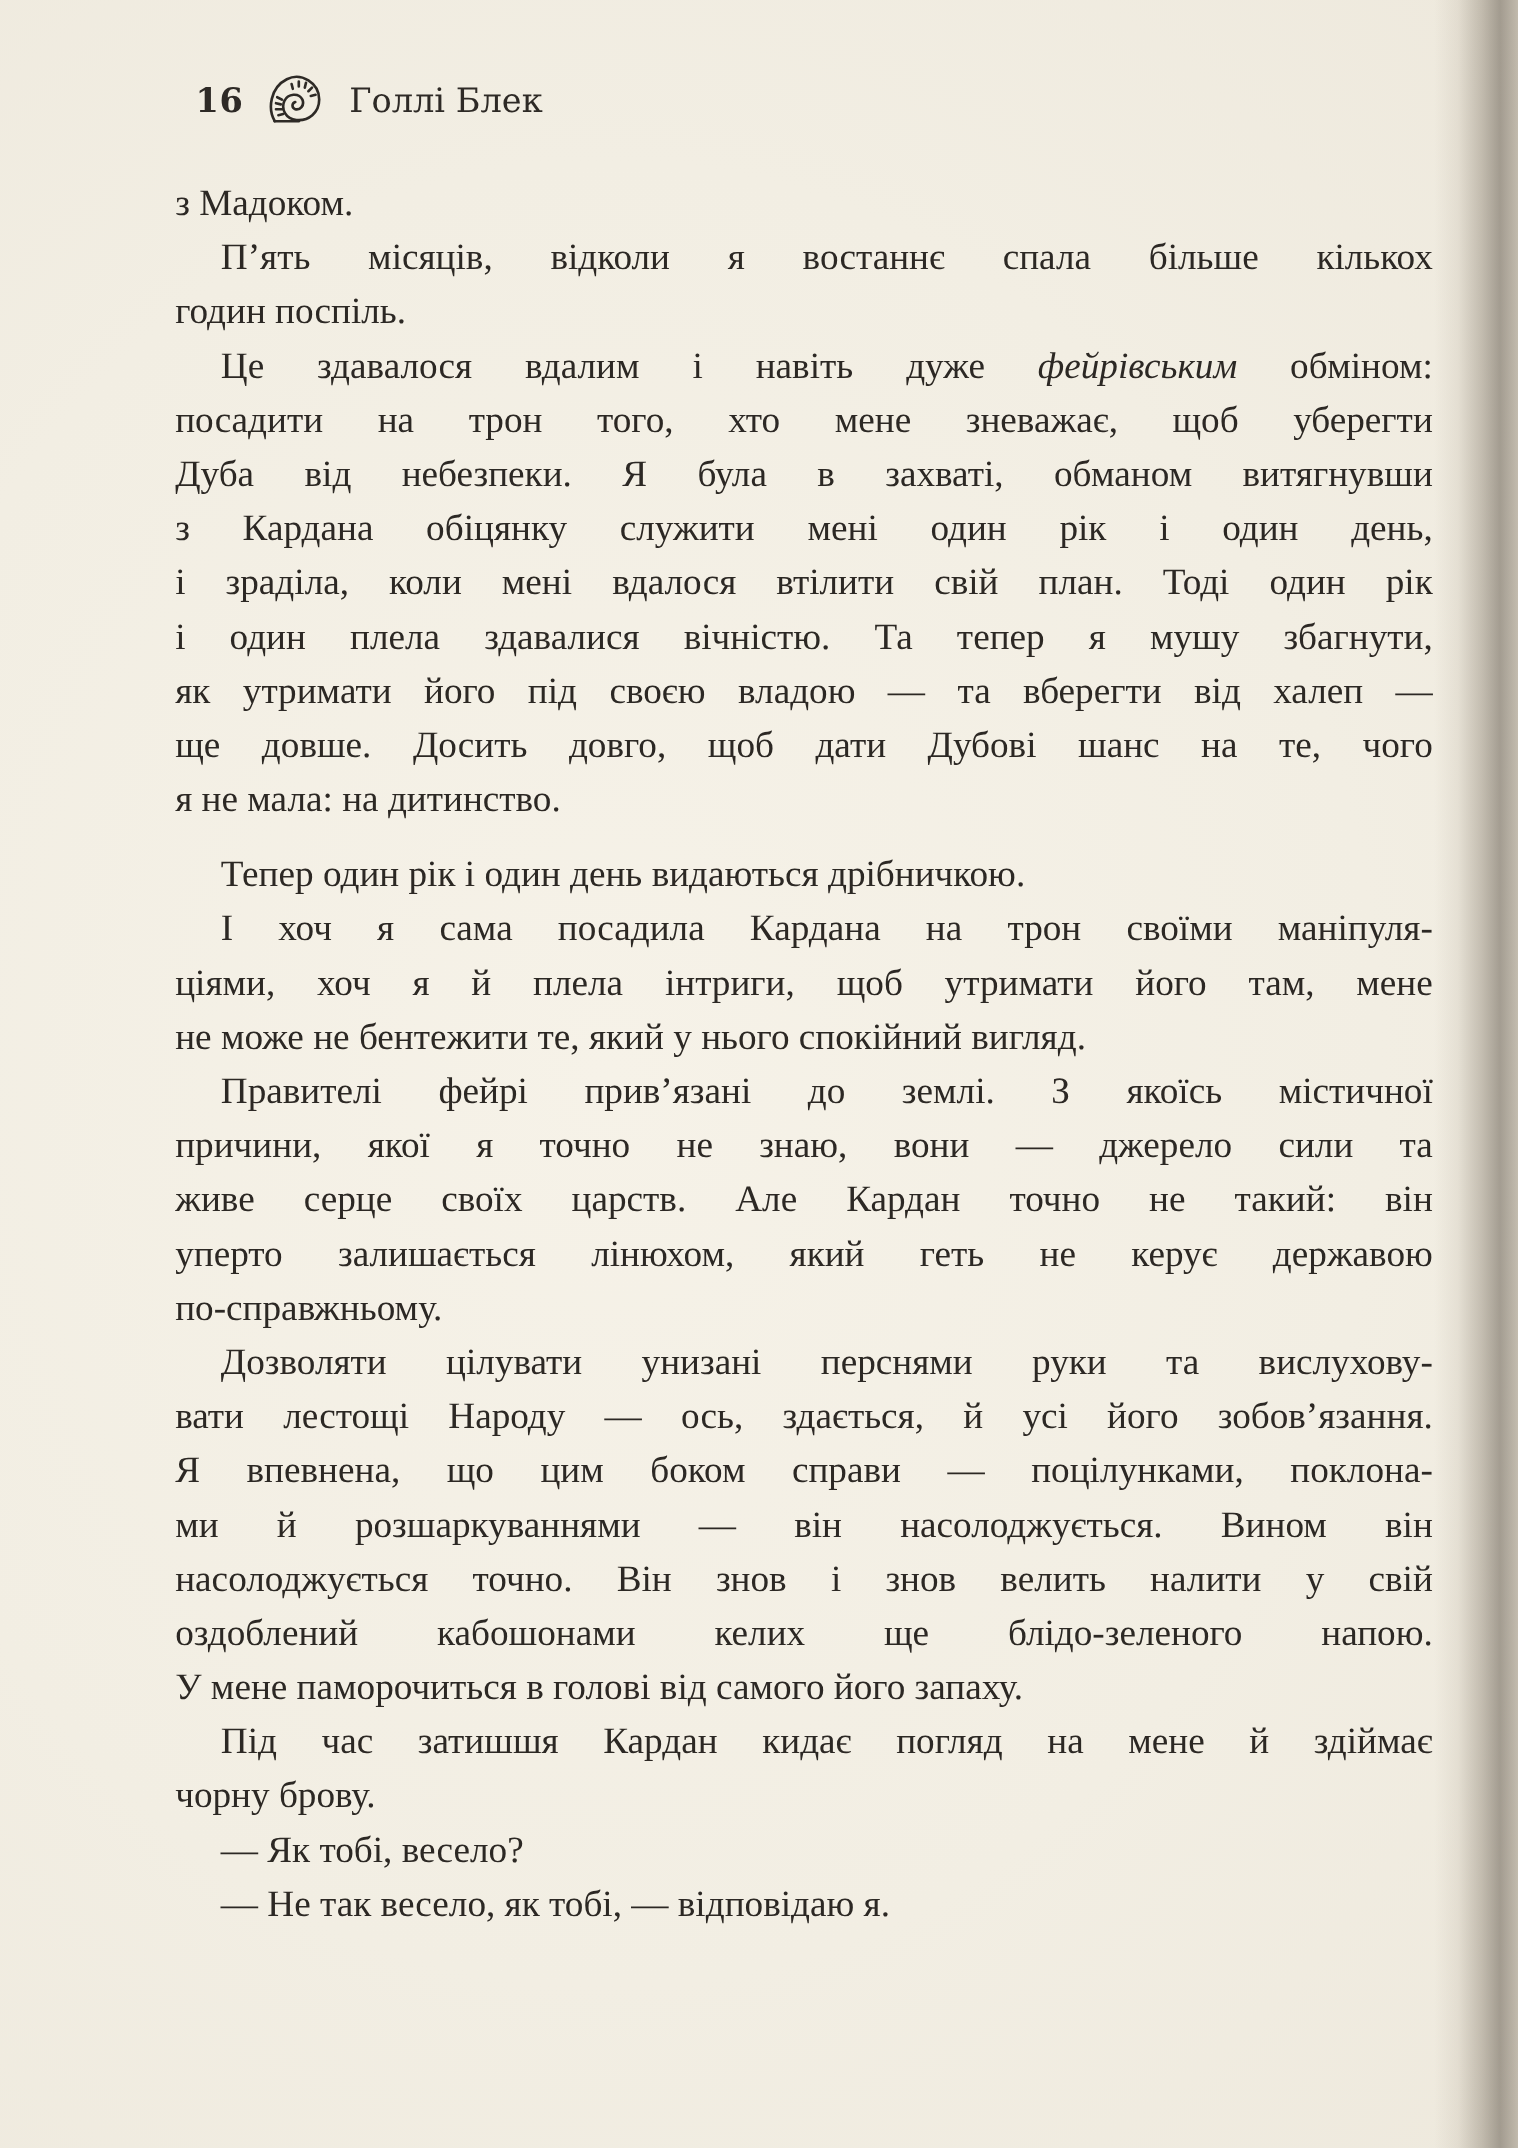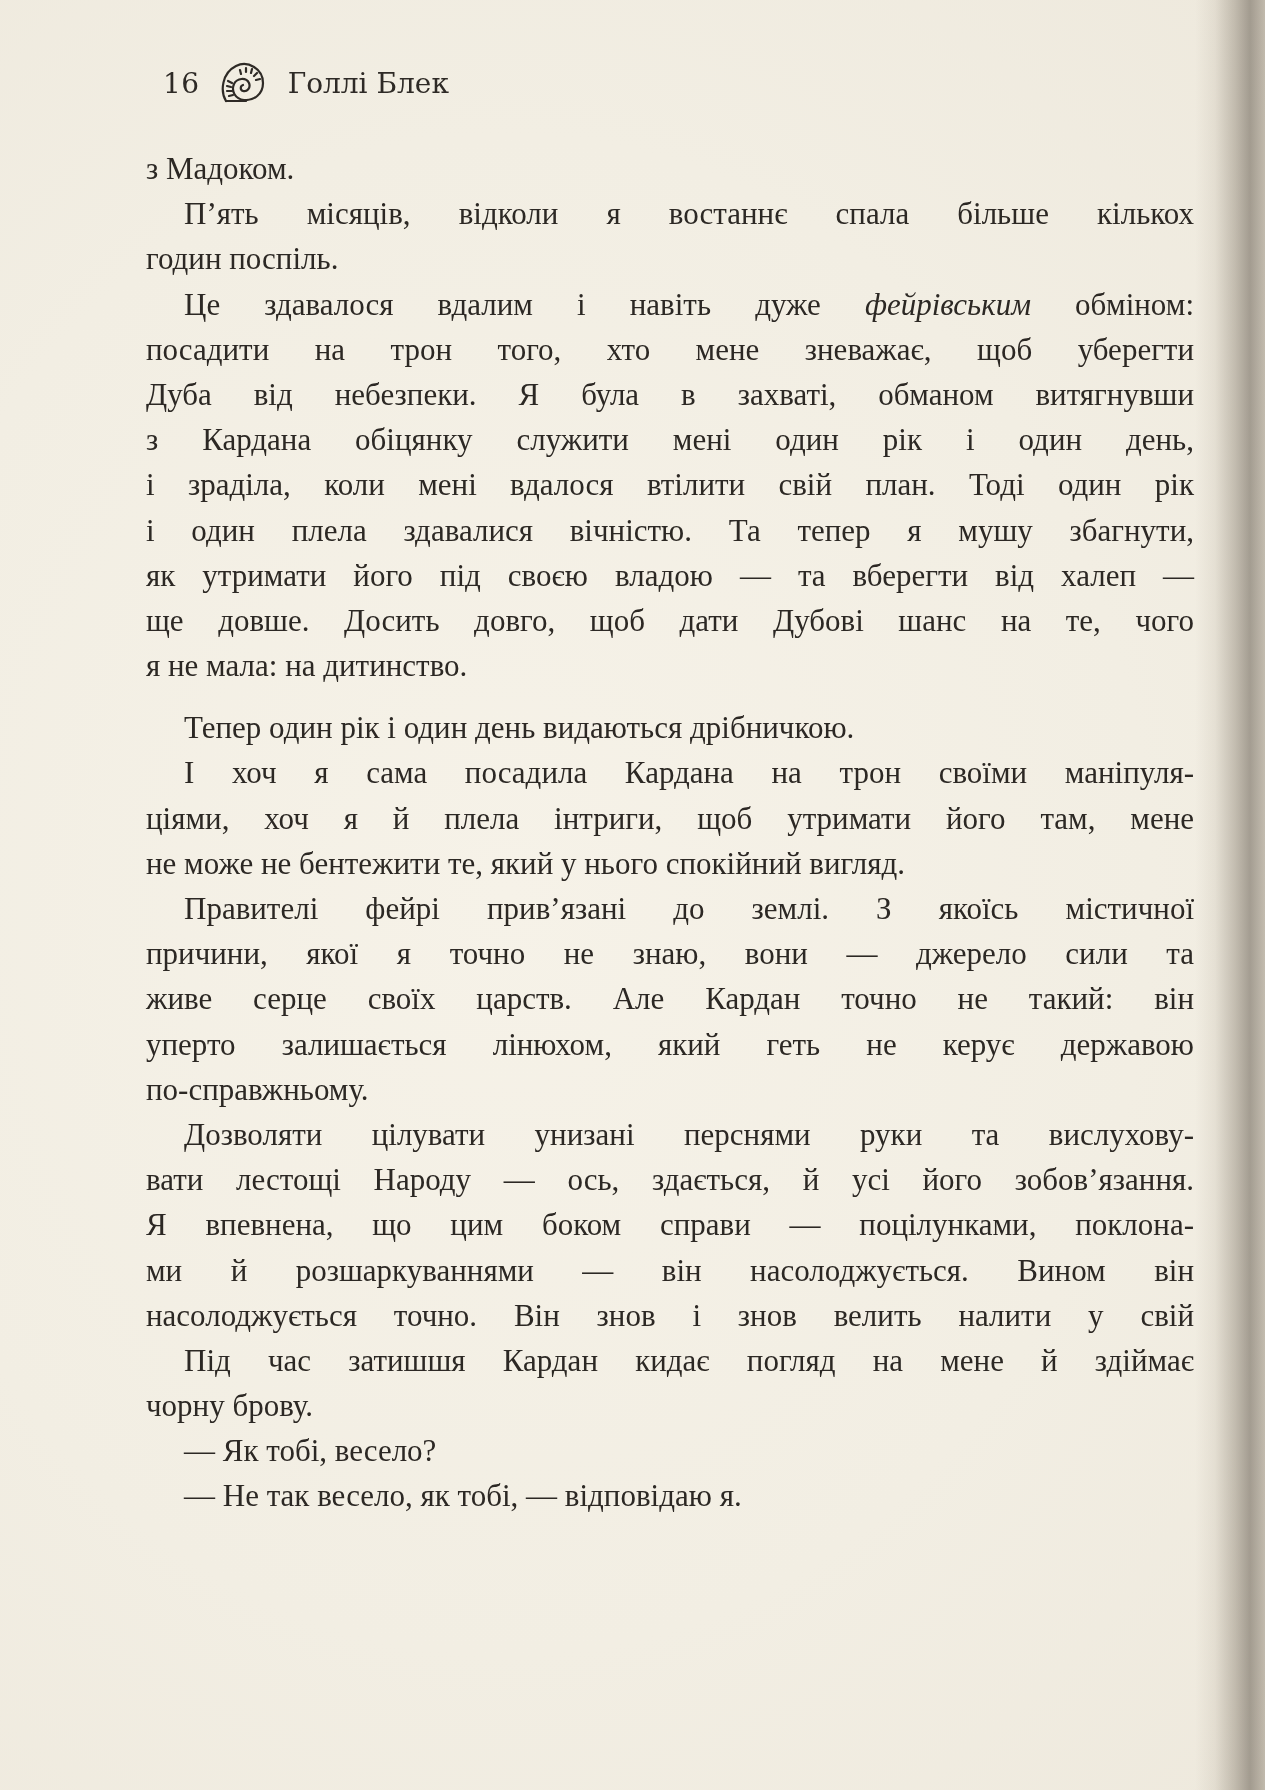--- a/index.html
+++ b/index.html
@@ -32,21 +32,21 @@
       position: absolute;
       left: 163px;
       top: 60px;
       height: 46px;
       display: flex;
       align-items: center;
       font-size: 28px;
       color: #2e2a26;
     }
     .page-number {
-      font-weight: normal;
+      font-weight: bold;
       margin-right: 18px;
       letter-spacing: 0.5px;
     }
     .ornament {
       width: 48px;
       height: 44px;
       margin-right: 22px;
       display: inline-block;
     }
     .running-title {
@@ -119,19 +119,21 @@
       <span class="line indent" style="display: block; width: 1048px; text-align: justify; box-sizing: border-box;">Правителі фейрі прив’язані до землі. З якоїсь містичної</span>
       <span class="line" style="display: block; width: 1048px; text-align: justify; box-sizing: border-box;">причини, якої я точно не знаю, вони — джерело сили та</span>
       <span class="line" style="display: block; width: 1048px; text-align: justify; box-sizing: border-box;">живе серце своїх царств. Але Кардан точно не такий: він</span>
       <span class="line" style="display: block; width: 1048px; text-align: justify; box-sizing: border-box;">уперто залишається лінюхом, який геть не керує державою</span>
       <span class="line last" style="display: block; width: auto; text-align: left;">по-справжньому.</span>
       <span class="line indent" style="display: block; width: 1048px; text-align: justify; box-sizing: border-box;">Дозволяти цілувати унизані перснями руки та вислухову-</span>
       <span class="line" style="display: block; width: 1048px; text-align: justify; box-sizing: border-box;">вати лестощі Народу — ось, здається, й усі його зобов’язання.</span>
       <span class="line" style="display: block; width: 1048px; text-align: justify; box-sizing: border-box;">Я впевнена, що цим боком справи — поцілунками, поклона-</span>
       <span class="line" style="display: block; width: 1048px; text-align: justify; box-sizing: border-box;">ми й розшаркуваннями — він насолоджується. Вином він</span>
       <span class="line" style="display: block; width: 1048px; text-align: justify; box-sizing: border-box;">насолоджується точно. Він знов і знов велить налити у свій</span>
+      <span class="line" style="display: block; width: 1048px; text-align: justify; box-sizing: border-box;">оздоблений кабошонами келих ще блідо-зеленого напою.</span>
+      <span class="line last" style="display: block; width: auto; text-align: left;">У мене паморочиться в голові від самого його запаху.</span>
       <span class="line indent" style="display: block; width: 1048px; text-align: justify; box-sizing: border-box;">Під час затишшя Кардан кидає погляд на мене й здіймає</span>
       <span class="line last" style="display: block; width: auto; text-align: left;">чорну брову.</span>
       <span class="line indent last" style="display: block; width: auto; text-align: left;">— Як тобі, весело?</span>
       <span class="line indent last" style="display: block; width: auto; text-align: left;">— Не так весело, як тобі, — відповідаю я.</span>
     </div>
 
 </div>
 
 </body></html>

